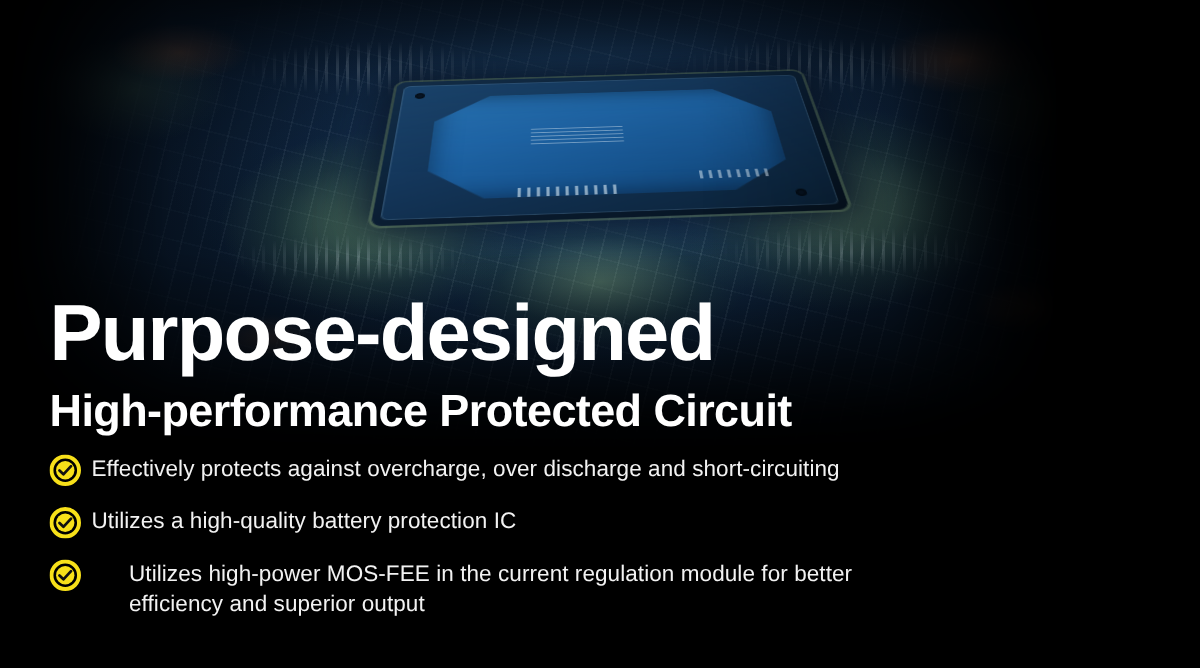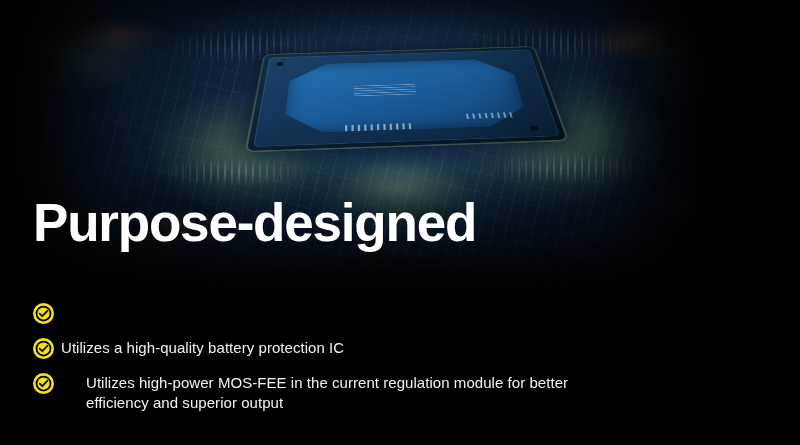--- a/index.html
+++ b/index.html
@@ -157,29 +157,31 @@
     <div class="chip-pads"></div>
     <div class="chip-pads2"></div>
   </div>
 
   <div class="bg-layer bg-vignette"></div>
 
   <div class="content">
 
     <div class="title">Purpose-designed</div>
 
+    <div class="subtitle">High-performance Protected Circuit</div>
 
     <div class="bullets">
 
       <div class="bullet">
         <svg class="check-icon" viewBox="0 0 24 24">
           <circle cx="12" cy="12" r="10.5" fill="none" stroke="#F7E019" stroke-width="3"></circle>
           <circle cx="12" cy="12" r="7" fill="#F7E019"></circle>
           <path d="M7.6 12.2 L10.6 15.1 L16.4 8.9" fill="none" stroke="#111111" stroke-width="2.1" stroke-linecap="round" stroke-linejoin="round"></path>
         </svg>
+        <div class="bullet-text">Effectively protects against overcharge, over discharge and short-circuiting</div>
       </div>
 
       <div class="bullet">
         <svg class="check-icon" viewBox="0 0 24 24">
           <circle cx="12" cy="12" r="10.5" fill="none" stroke="#F7E019" stroke-width="3"></circle>
           <circle cx="12" cy="12" r="7" fill="#F7E019"></circle>
           <path d="M7.6 12.2 L10.6 15.1 L16.4 8.9" fill="none" stroke="#111111" stroke-width="2.1" stroke-linecap="round" stroke-linejoin="round"></path>
         </svg>
         <div class="bullet-text">Utilizes a high-quality battery protection IC</div>
       </div>

